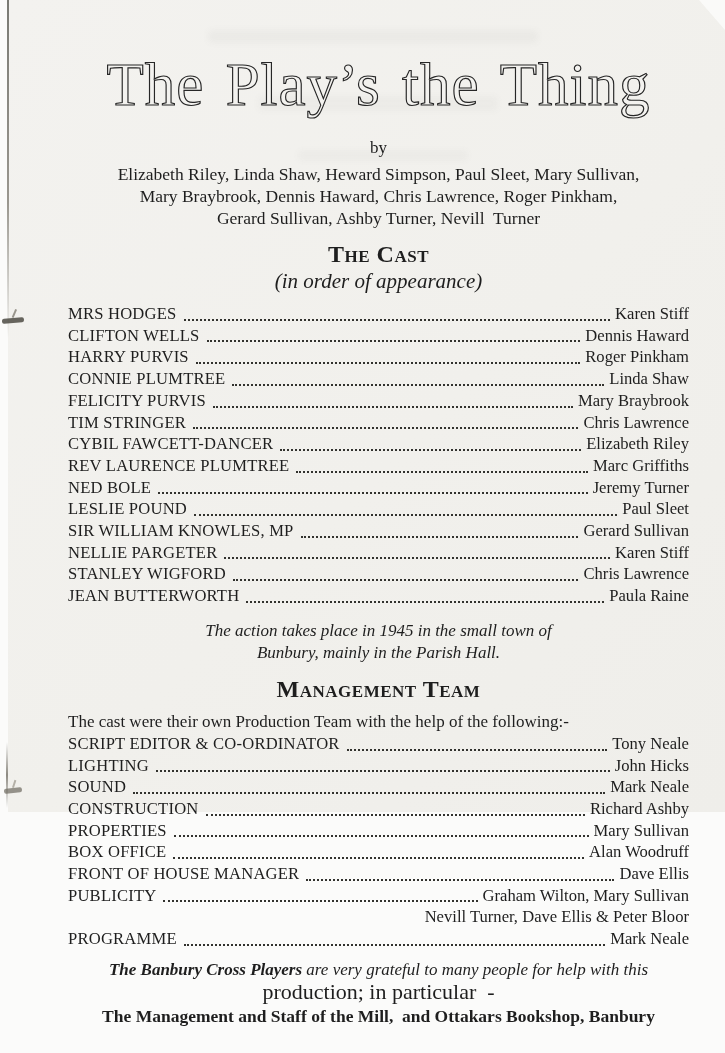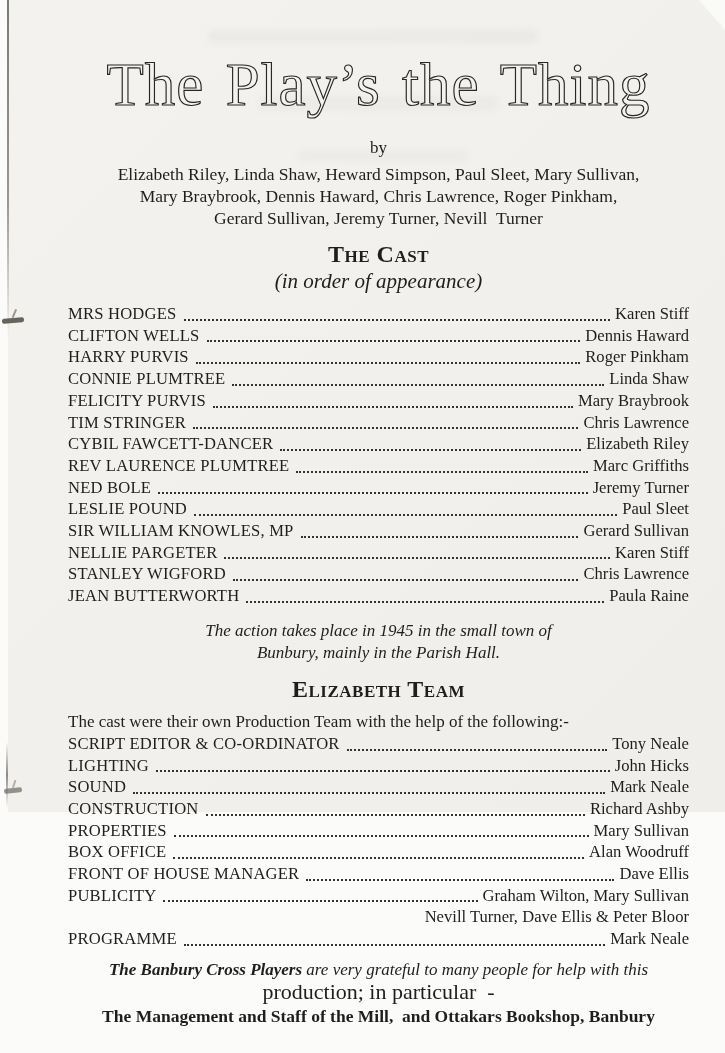--- a/index.html
+++ b/index.html
@@ -92,21 +92,21 @@
     <h1 class="title">The Play’s the Thing</h1>
 
     <div class="byline">by</div>
 
     <div class="authors">
 
         <div class="author-line">Elizabeth Riley, Linda Shaw, Heward Simpson, Paul Sleet, Mary Sullivan,</div>
 
         <div class="author-line">Mary Braybrook, Dennis Haward, Chris Lawrence, Roger Pinkham,</div>
 
-        <div class="author-line">Gerard Sullivan, Jeremy Turner, Nevill  Turner</div>
+        <div class="author-line">Gerard Sullivan, Ashby Turner, Nevill  Turner</div>
       </div>
 
     <h2 class="sc-heading">The Cast</h2>
     <div class="subheading">(in order of appearance)</div>
 
     <div class="credits">
 
         <div class="dot-row">
           <span class="role">MRS HODGES</span>
           <span class="leader"></span>
@@ -192,21 +192,21 @@
         </div>
       </div>
 
     <div class="setting">
 
         <div>The action takes place in 1945 in the small town of</div>
 
         <div>Bunbury, mainly in the Parish Hall.</div>
       </div>
 
-    <h2 class="sc-heading">Elizabeth Team</h2>
+    <h2 class="sc-heading">Management Team</h2>
 
     <div class="intro">The cast were their own Production Team with the help of the following:-</div>
 
     <div>
 
         <div class="dot-row">
           <span class="role">SCRIPT EDITOR &amp; CO-ORDINATOR</span>
           <span class="leader"></span>
           <span class="cname">Tony Neale</span>
         </div>

